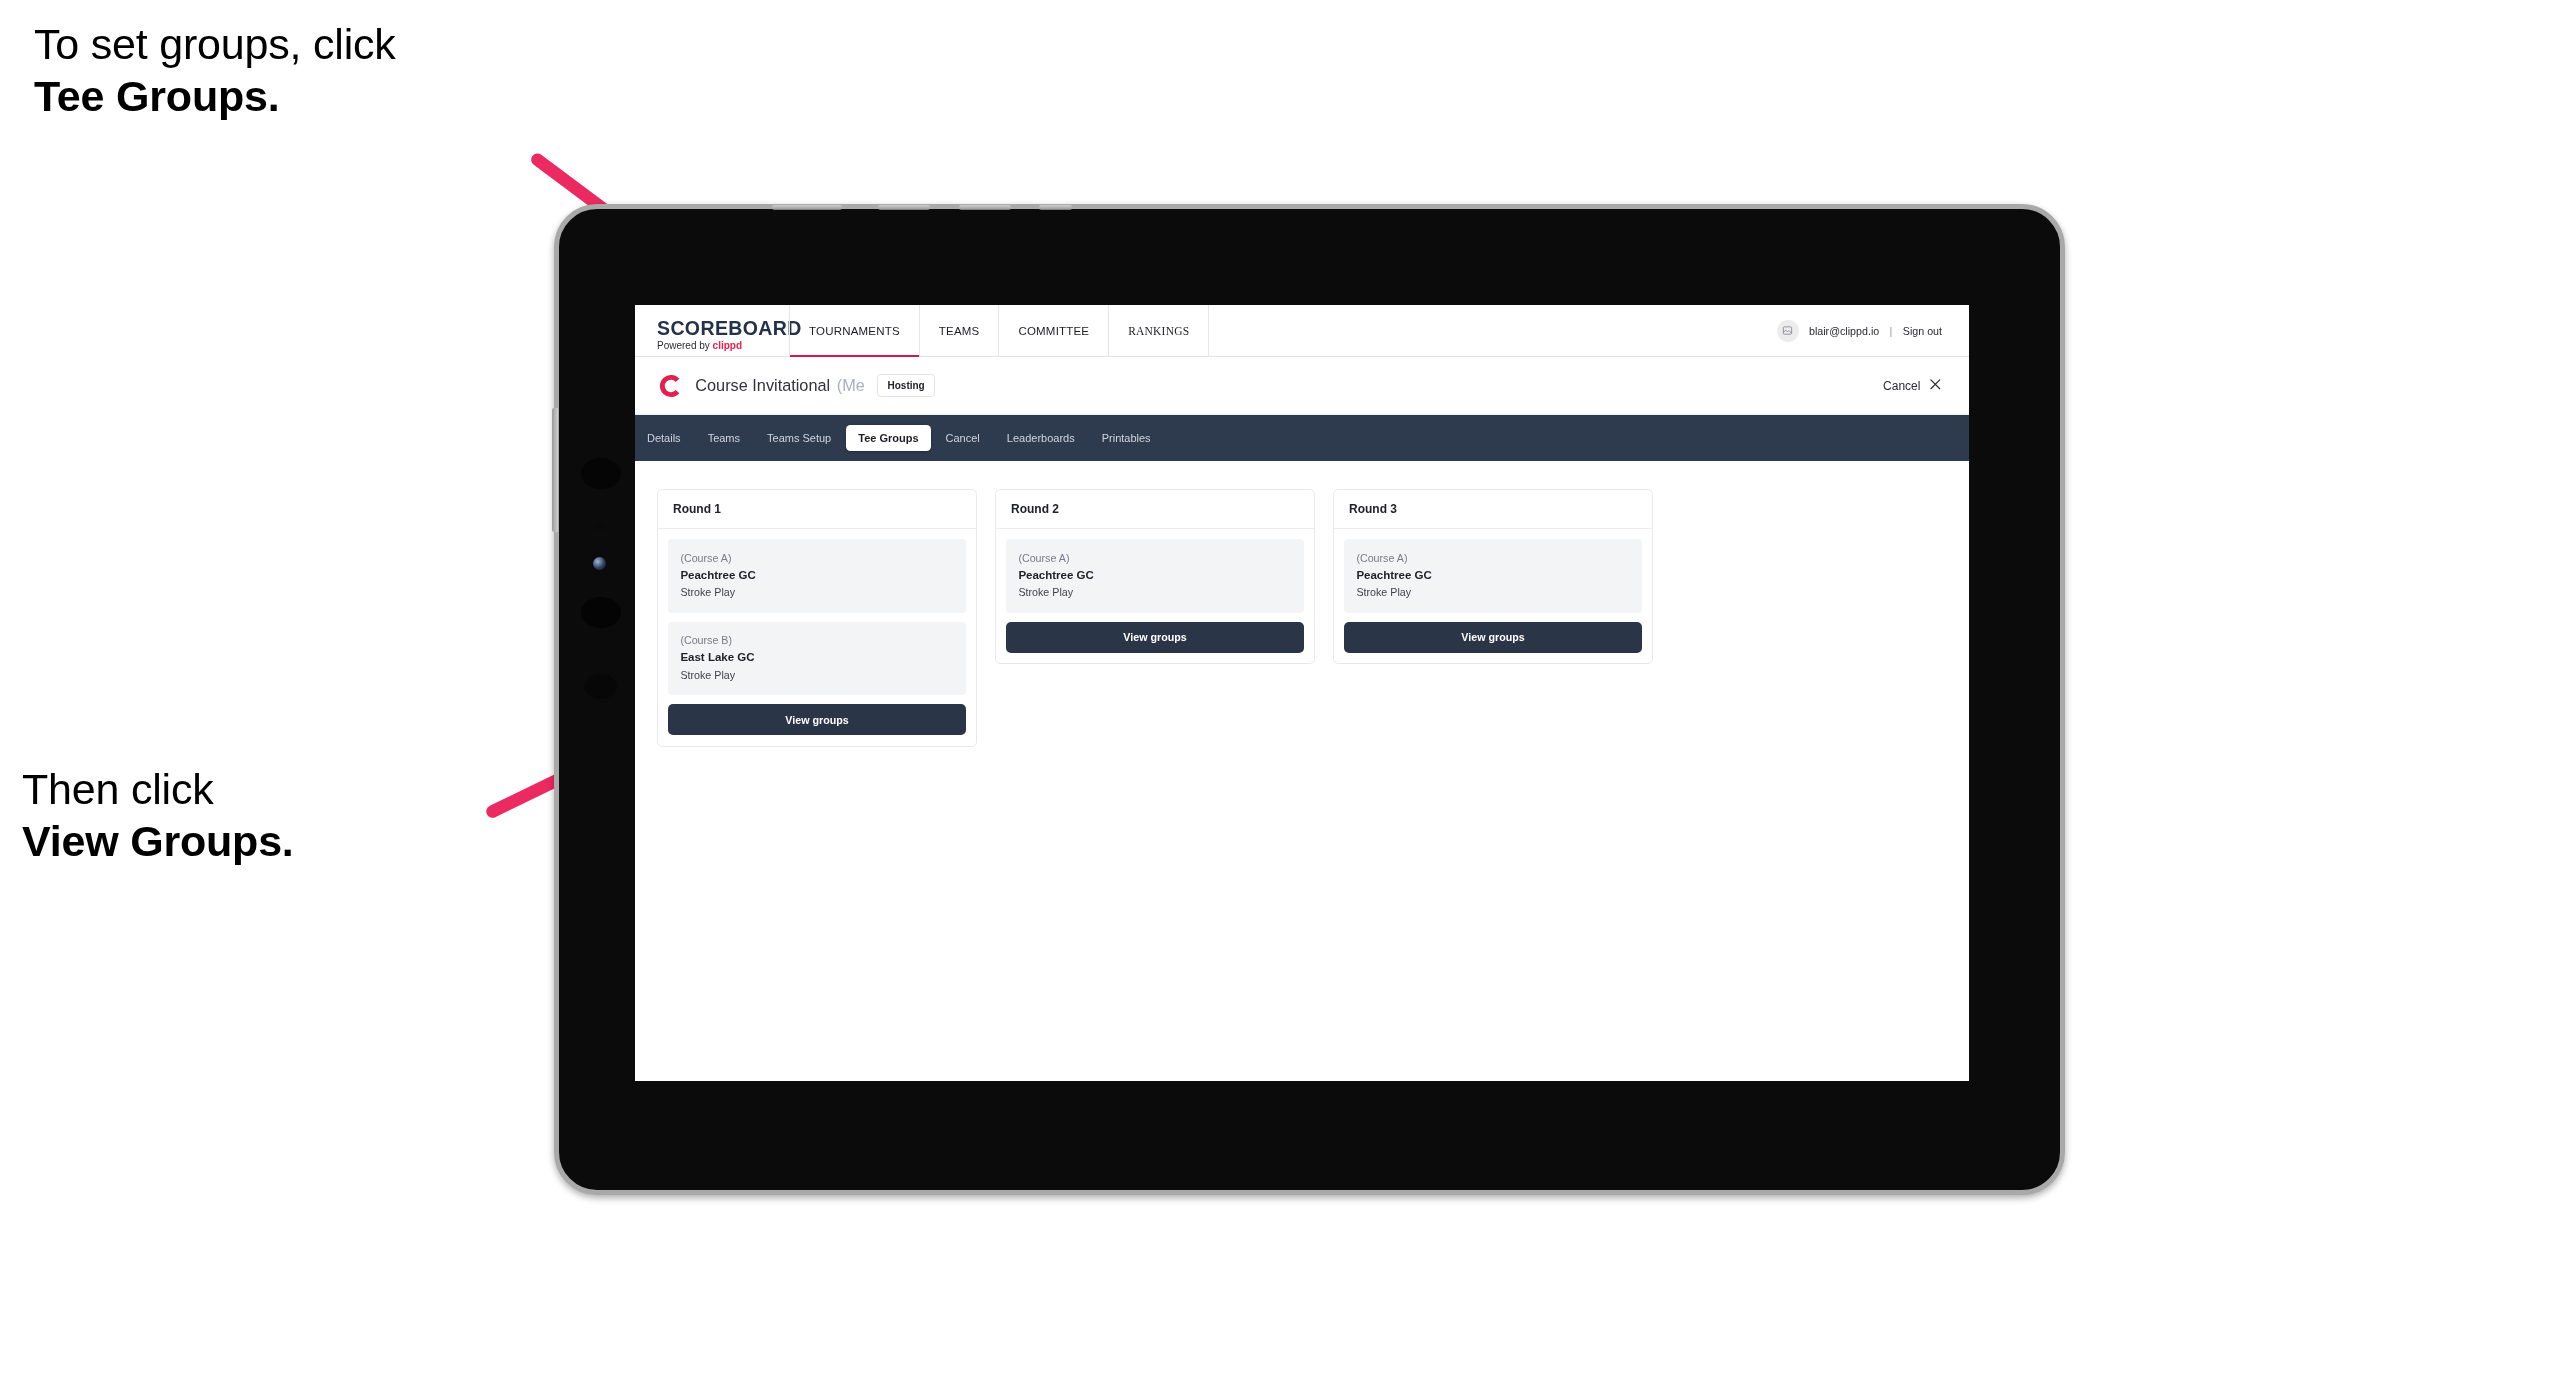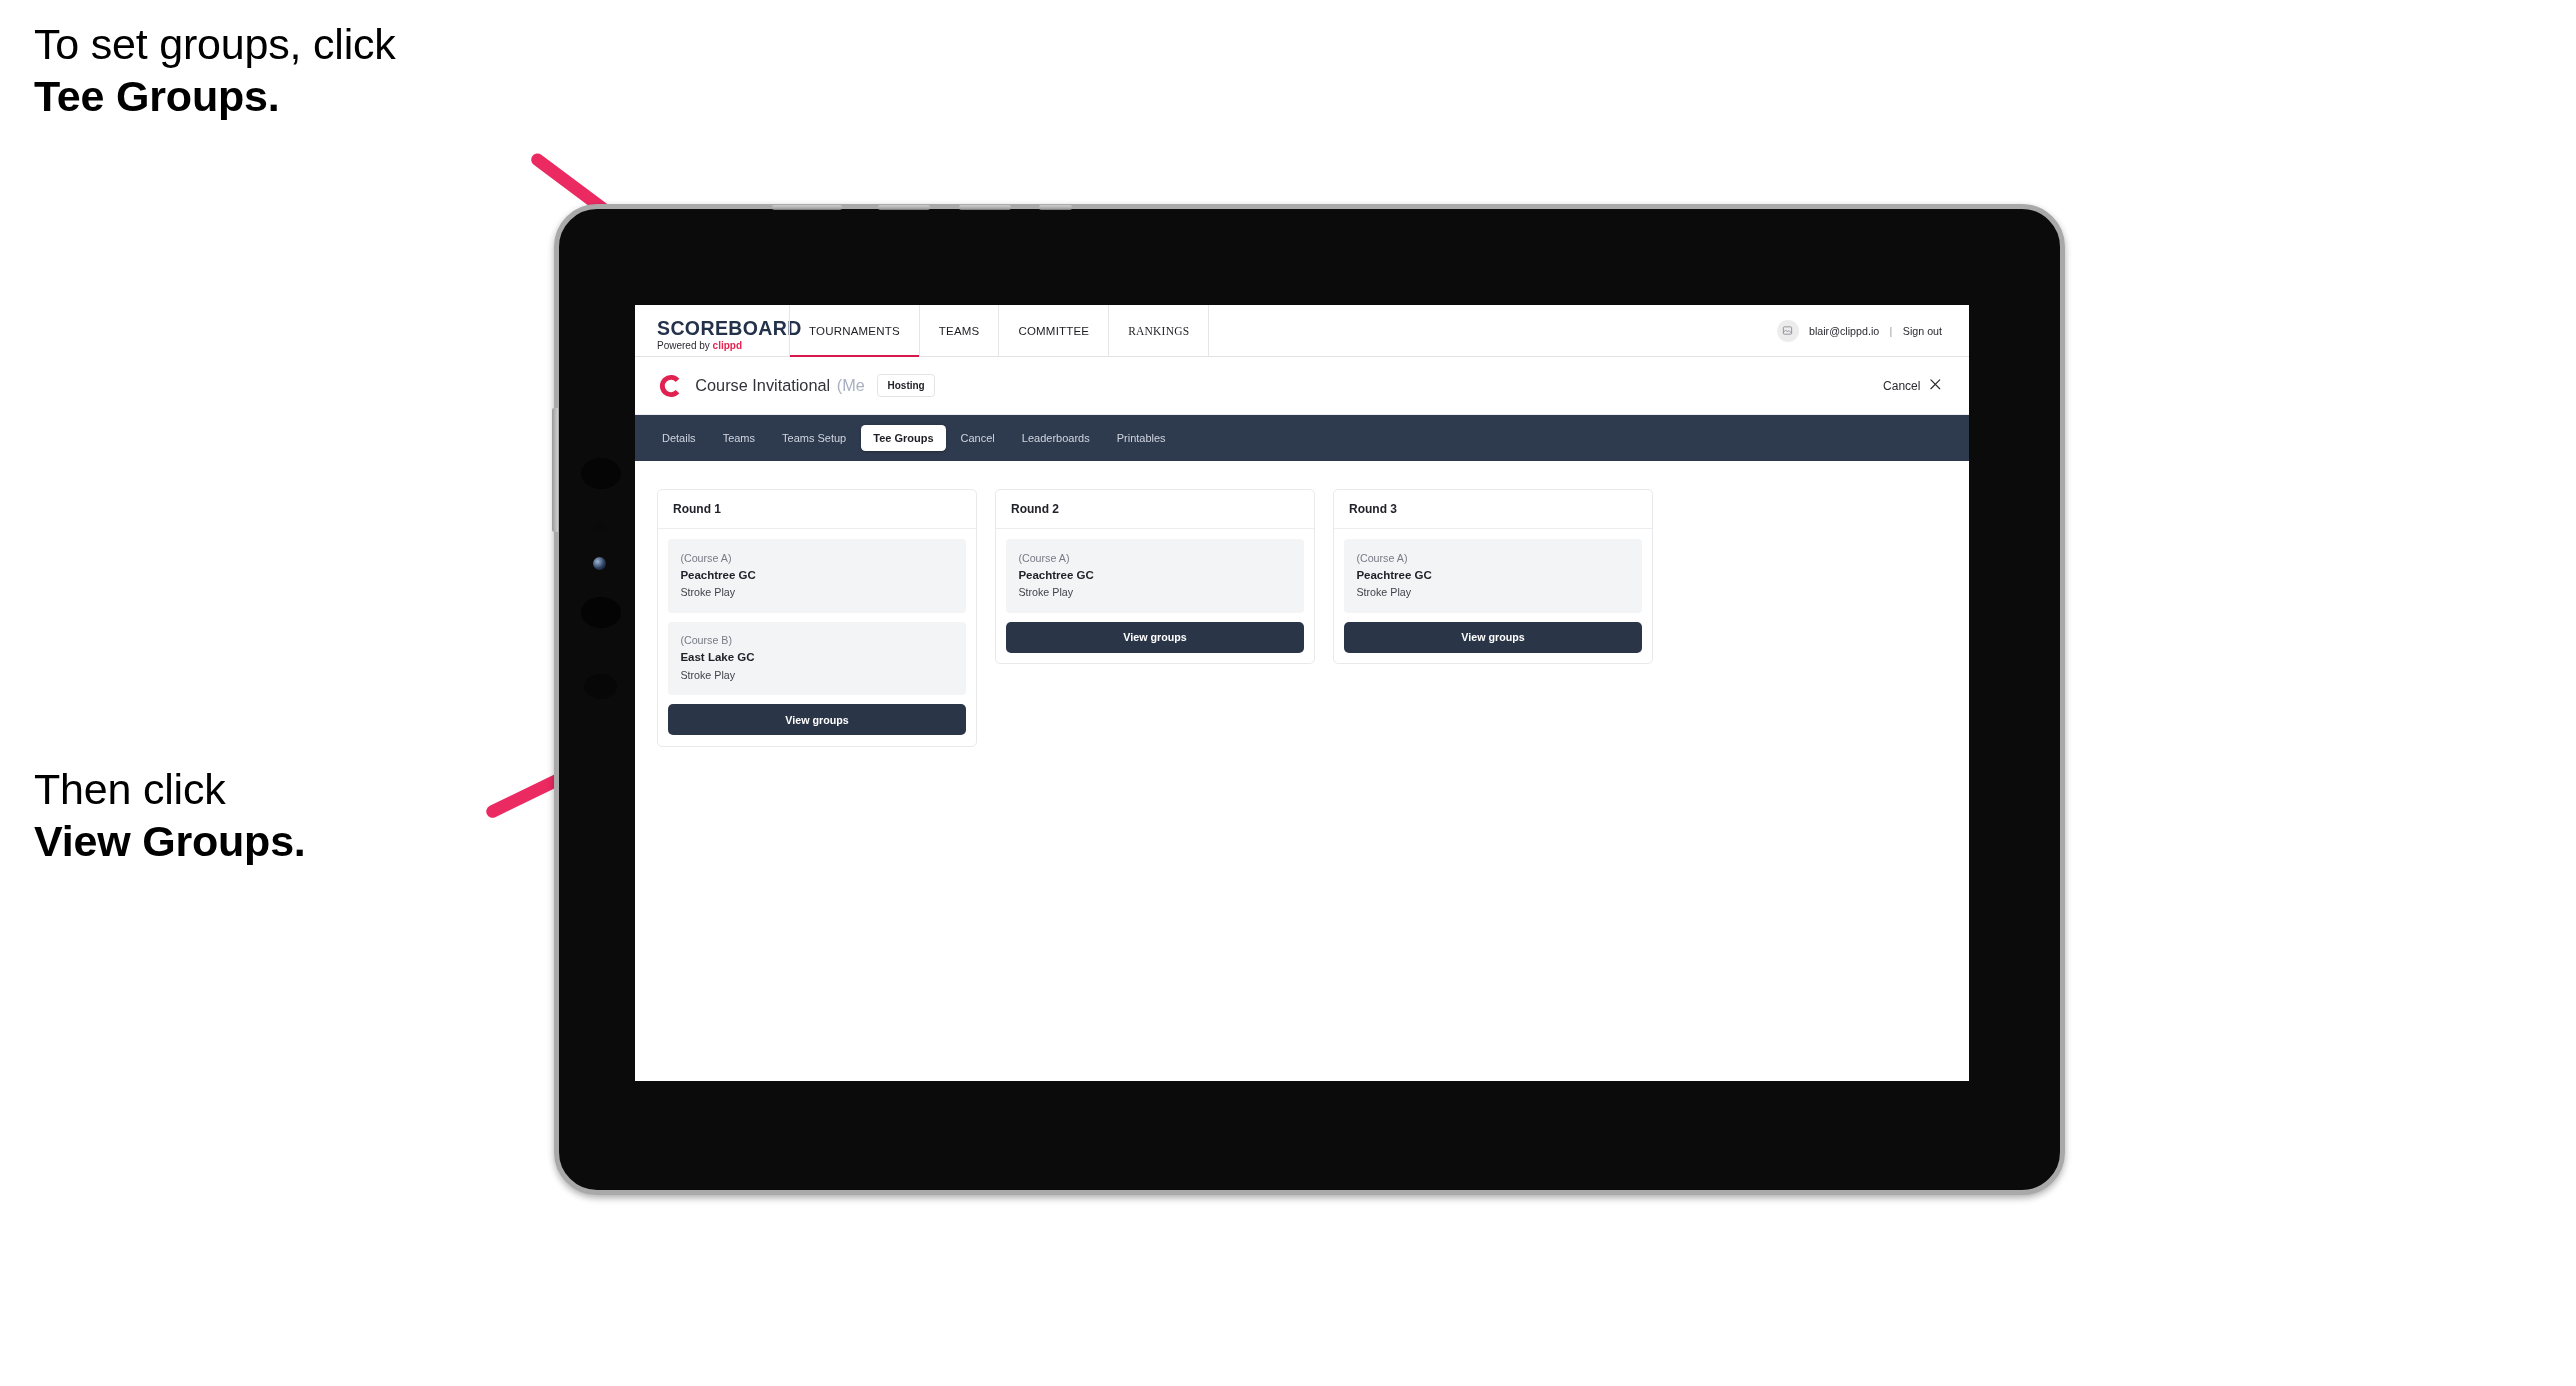--- a/index.html
+++ b/index.html
@@ -24,21 +24,21 @@
     position: absolute;
     color: #000000;
     font-family: "Liberation Sans", sans-serif;
     line-height: 1.22;
     letter-spacing: -0.2px;
   }
   .caption .line1 { font-weight: 400; font-size: 43px; display: block; white-space: nowrap; }
   .caption .line2 { font-weight: 700; font-size: 43px; display: block; white-space: nowrap; }
 
   #caption-top  { left: 34px; top: 18px; }
-  #caption-bottom { left: 34px; top: 763px; }
+  #caption-bottom { left: 22px; top: 763px; }
 
   
   .arrow-svg {
     position: absolute;
     pointer-events: none;
     overflow: visible;
   }
 
   
   #tablet {
@@ -216,21 +216,20 @@
     cursor: pointer;
   }
   #cancel-label { font-size: 12px; color: #2a2a31; }
 
   
   #tabstrip {
     height: 46px;
     background: #2e3a4e;
     display: flex;
     align-items: center;
-    padding-left: 15px;
     gap: 3px;
   }
   .tab {
     font-size: 11px;
     color: #cfd5de;
     padding: 6.7px 12px;
     border-radius: 4.4px;
     cursor: pointer;
     white-space: nowrap;
   }

